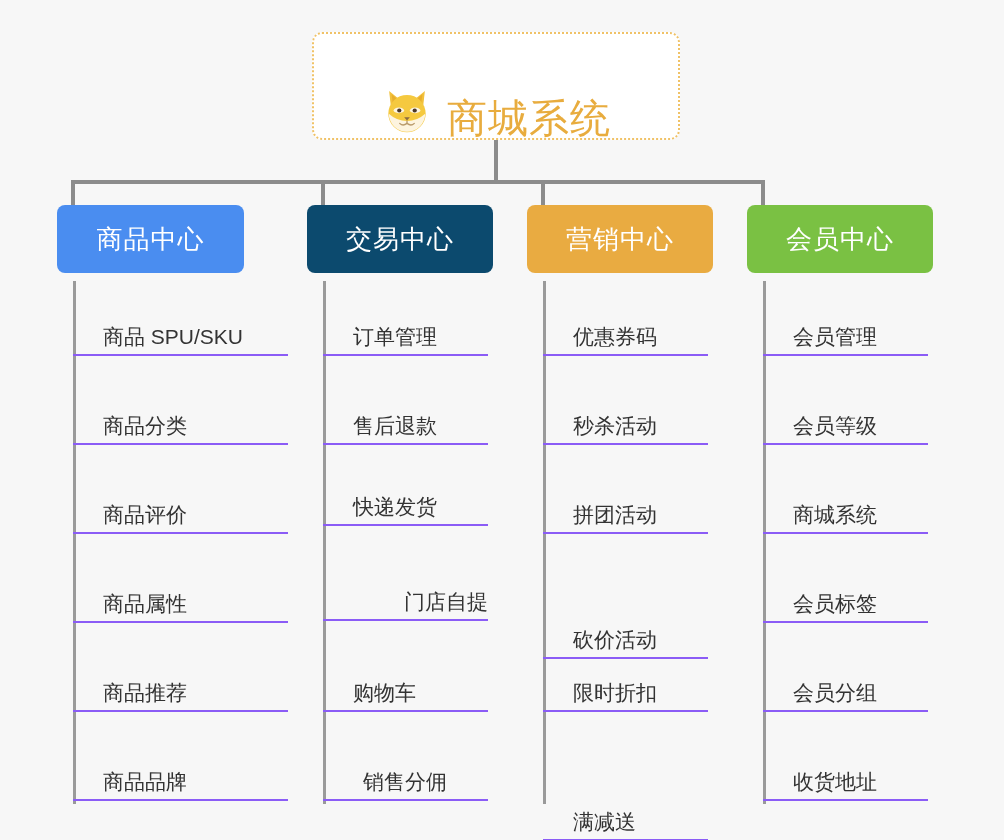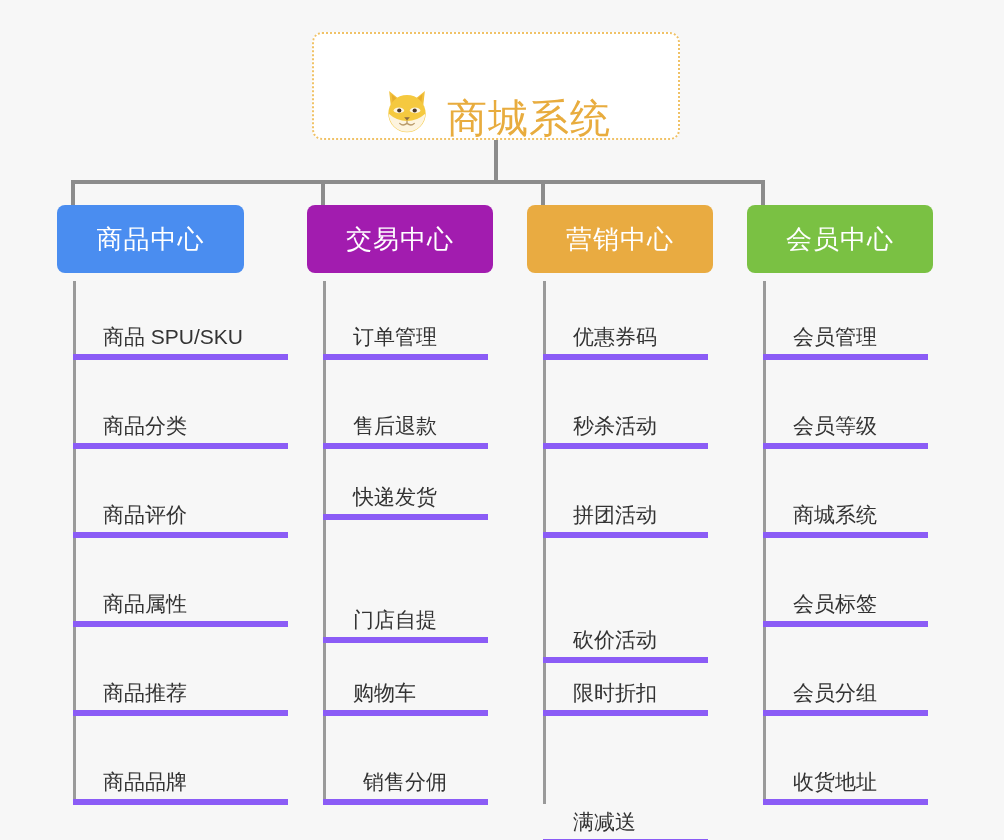--- a/index.html
+++ b/index.html
@@ -84,21 +84,21 @@
     position: absolute;
     left: 16px;
     top: 76px;
     width: 3px;
     background: #9a9a9a;
   }
   .leaf {
     position: absolute;
     left: 16px;
     box-sizing: border-box;
-    border-bottom: 6px solid #8b5cf6;
+    border-bottom: 2px solid #8b5cf6;
     padding: 0 0 6px 30px;
     color: #333333;
     font-size: 21px;
     line-height: 1.1;
     white-space: nowrap;
   }
 </style>
 </head>
 <body>
 
@@ -138,26 +138,26 @@
         <div class="branch-header" style="width: 187px; background: rgb(74, 141, 240);">商品中心</div>
         <div class="branch-trunk" style="height: 523px;"></div>
         <div class="leaf" style="top: 120px; width: 215px;">商品 SPU/SKU</div>
         <div class="leaf" style="top: 209px; width: 215px;">商品分类</div>
         <div class="leaf" style="top: 298px; width: 215px;">商品评价</div>
         <div class="leaf" style="top: 387px; width: 215px;">商品属性</div>
         <div class="leaf" style="top: 476px; width: 215px;">商品推荐</div>
         <div class="leaf" style="top: 565px; width: 215px;">商品品牌</div>
       </div>
       <div class="branch" style="left: 307px; top: 205px;">
-        <div class="branch-header" style="width: 186px; background: #a21caf;">交易中心</div>
+        <div class="branch-header" style="width: 186px; background: #0c4a6e;">交易中心</div>
         <div class="branch-trunk" style="height: 523px;"></div>
         <div class="leaf" style="top: 120px; width: 165px;">订单管理</div>
         <div class="leaf" style="top: 209px; width: 165px;">售后退款</div>
-        <div class="leaf" style="top: 280px; width: 165px;">快递发货</div>
-        <div class="leaf" style="top: 403px; width: 165px;">门店自提</div>
+        <div class="leaf" style="top: 290px; width: 165px;">快递发货</div>
+        <div class="leaf" style="top: 385px; width: 165px; text-align: right;">门店自提</div>
         <div class="leaf" style="top: 476px; width: 165px;">购物车</div>
         <div class="leaf" style="top: 565px; width: 165px; padding-left: 40px;">销售分佣</div>
       </div>
       <div class="branch" style="left: 527px; top: 205px;">
         <div class="branch-header" style="width: 186px; background: rgb(233, 171, 65);">营销中心</div>
         <div class="branch-trunk" style="height: 523px;"></div>
         <div class="leaf" style="top: 120px; width: 165px;">优惠券码</div>
         <div class="leaf" style="top: 209px; width: 165px;">秒杀活动</div>
         <div class="leaf" style="top: 298px; width: 165px;">拼团活动</div>
         <div class="leaf" style="top: 387px; width: 165px; margin-top: 36px;">砍价活动</div>

